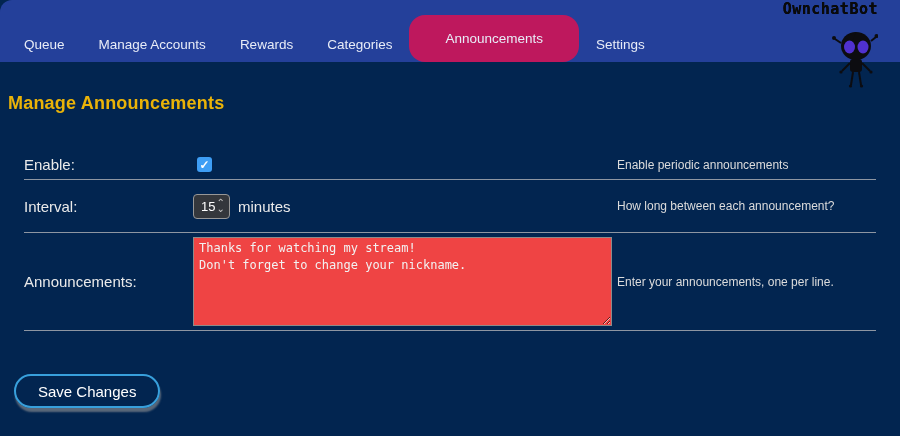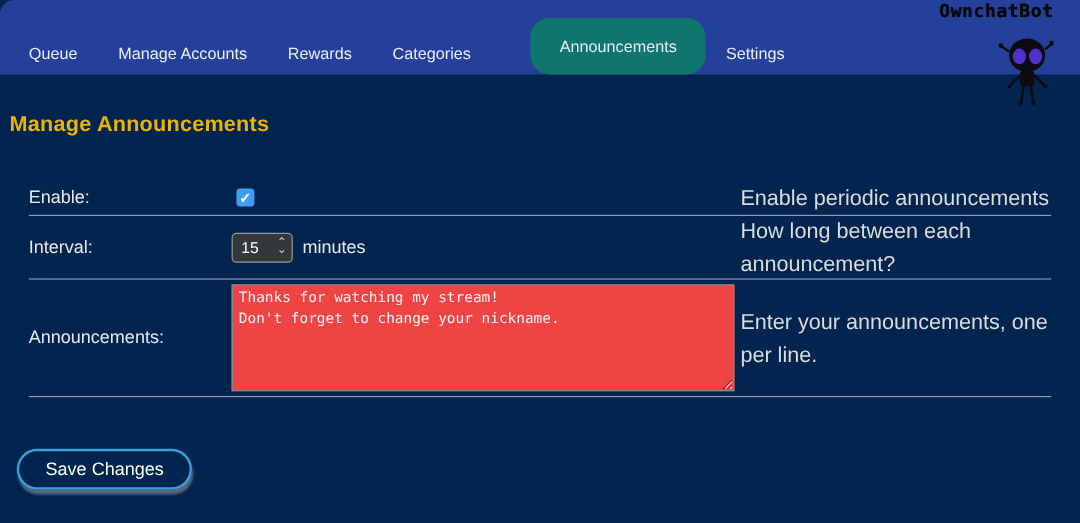--- a/index.html
+++ b/index.html
@@ -20,24 +20,23 @@
     padding-left: 7px;
   }
   .nav-item {
     color: #e8ecf7;
     font-size: 13.5px;
     padding: 10px 17px;
     cursor: pointer;
     white-space: nowrap;
   }
   .nav-item.active {
-    background: #0f766e;
+    background: #be185d;
     border-radius: 16px;
-    padding: 16px 24px;
-    margin-left: 33px;
+    padding: 16px 36px;
   }
   .logo {
     margin-left: auto;
     display: flex;
     align-items: flex-end;
     padding-right: 22px;
     height: 62px;
     flex-direction: column;
   }
   .logo-text {
@@ -65,39 +64,39 @@
   .form-row {
     display: flex;
     align-items: center;
     border-bottom: 1px solid #8e96a2;
   }
   .row-enable   { height: 30px; align-items: center; }
   .row-interval { height: 53px; }
   .row-announce { height: 98px; }
   .col-label   { width: 169px; font-size: 15px; color: #eaeaea; }
   .col-control { width: 420px; display: flex; align-items: center; }
-  .col-help    { flex: 1; padding-left: 4px; font-size: 18px; color: #dcdcdc; line-height: 28px; }
+  .col-help    { flex: 1; padding-left: 4px; font-size: 12px; color: #dcdcdc; line-height: 28px; }
 
   
   .checkbox {
     width: 15px; height: 15px;
     background: #3E9EF5;
     border-radius: 3px;
     margin-left: 4px;
     display: flex; align-items: center; justify-content: center;
     color: #ffffff;
     font-size: 12px;
     font-weight: bold;
     line-height: 1;
     cursor: pointer;
   }
 
   
   .number-input {
-    width: 51px; height: 25px;
+    width: 37px; height: 25px;
     background: #34373c;
     border: 1px solid #979797;
     border-radius: 4px;
     display: flex; align-items: center;
     cursor: text;
   }
   .number-value {
     font-size: 13px;
     color: #ffffff;
     padding-left: 7px;

